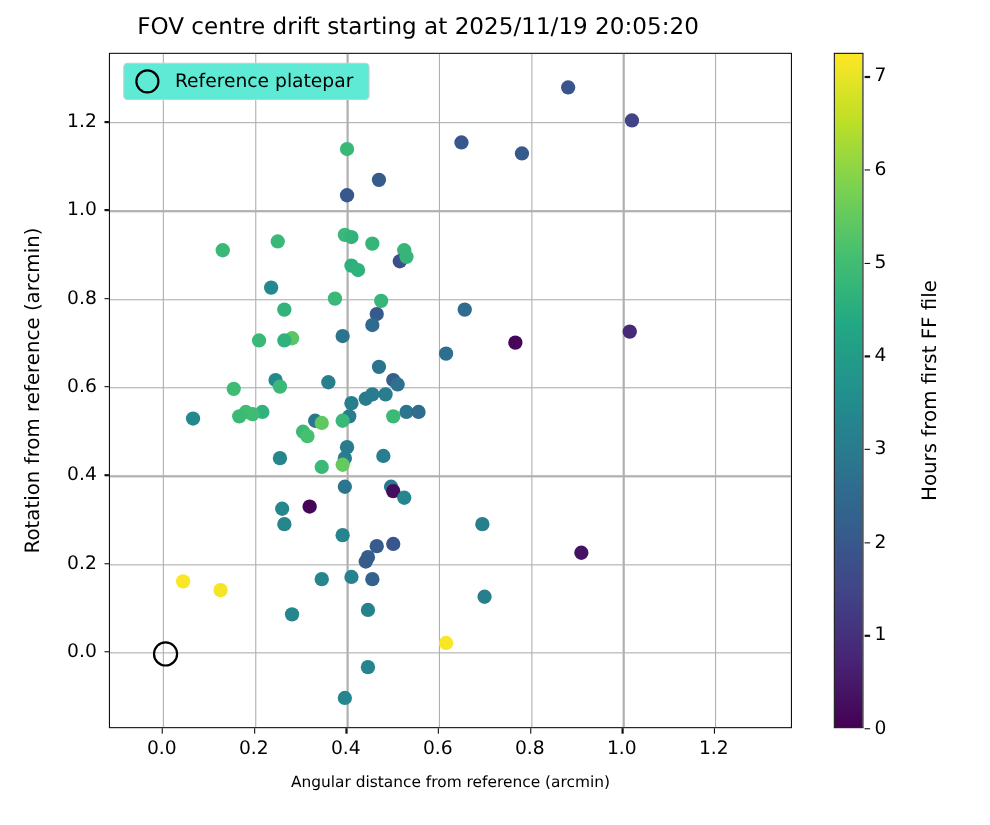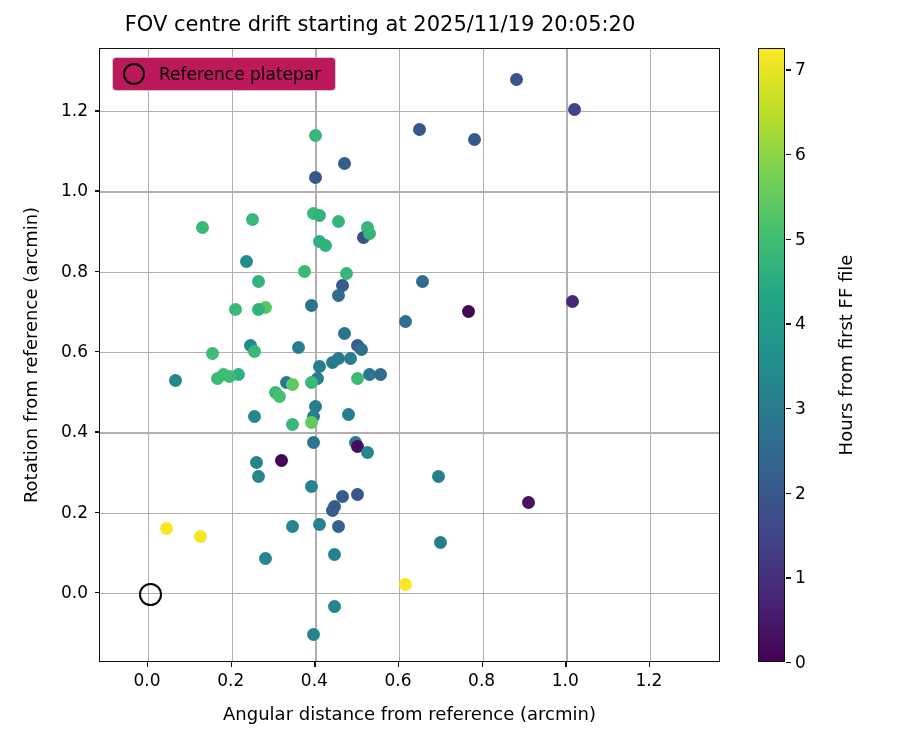--- a/index.html
+++ b/index.html
@@ -31,33 +31,33 @@
   .tick{position:absolute;background:#111;}
   .tick-x{width:1.4px;height:4.5px;top:662px;}
   .tick-y{height:1.4px;width:4.5px;left:94.5px;}
   .ticklabel{position:absolute;font-size:17px;color:#000;white-space:nowrap;}
   .tl-x{top:670px;transform:translateX(-50%);}
   .tl-y{left:88px;transform:translate(-100%,-50%);}
 
   
   .xlabel{
     position:absolute;left:99px;top:703px;width:621px;text-align:center;
-    font-size:18px;color:#000;
+    font-size:14px;color:#000;
   }
   .ylabel{
     position:absolute;font-size:18px;color:#000;white-space:nowrap;
     left:30px;top:355px;transform:translate(-50%,-50%) rotate(-90deg);
     transform-origin:center center;
   }
 
   
   .legend{
     position:absolute;left:112px;top:57px;height:34px;
     display:flex;align-items:center;gap:14px;
-    background:#be185d;border:1px solid #cccccc;border-radius:4px;
+    background:#5eead4;border:1px solid #cccccc;border-radius:4px;
     padding:0 14px 0 10px;box-sizing:border-box;
   }
   .legend-marker{
     width:18px;height:18px;border:2.1px solid #000;border-radius:50%;
     flex:0 0 auto;
   }
   .legend-label{font-size:17px;color:#000;white-space:nowrap;}
 
   
   .cbar{

